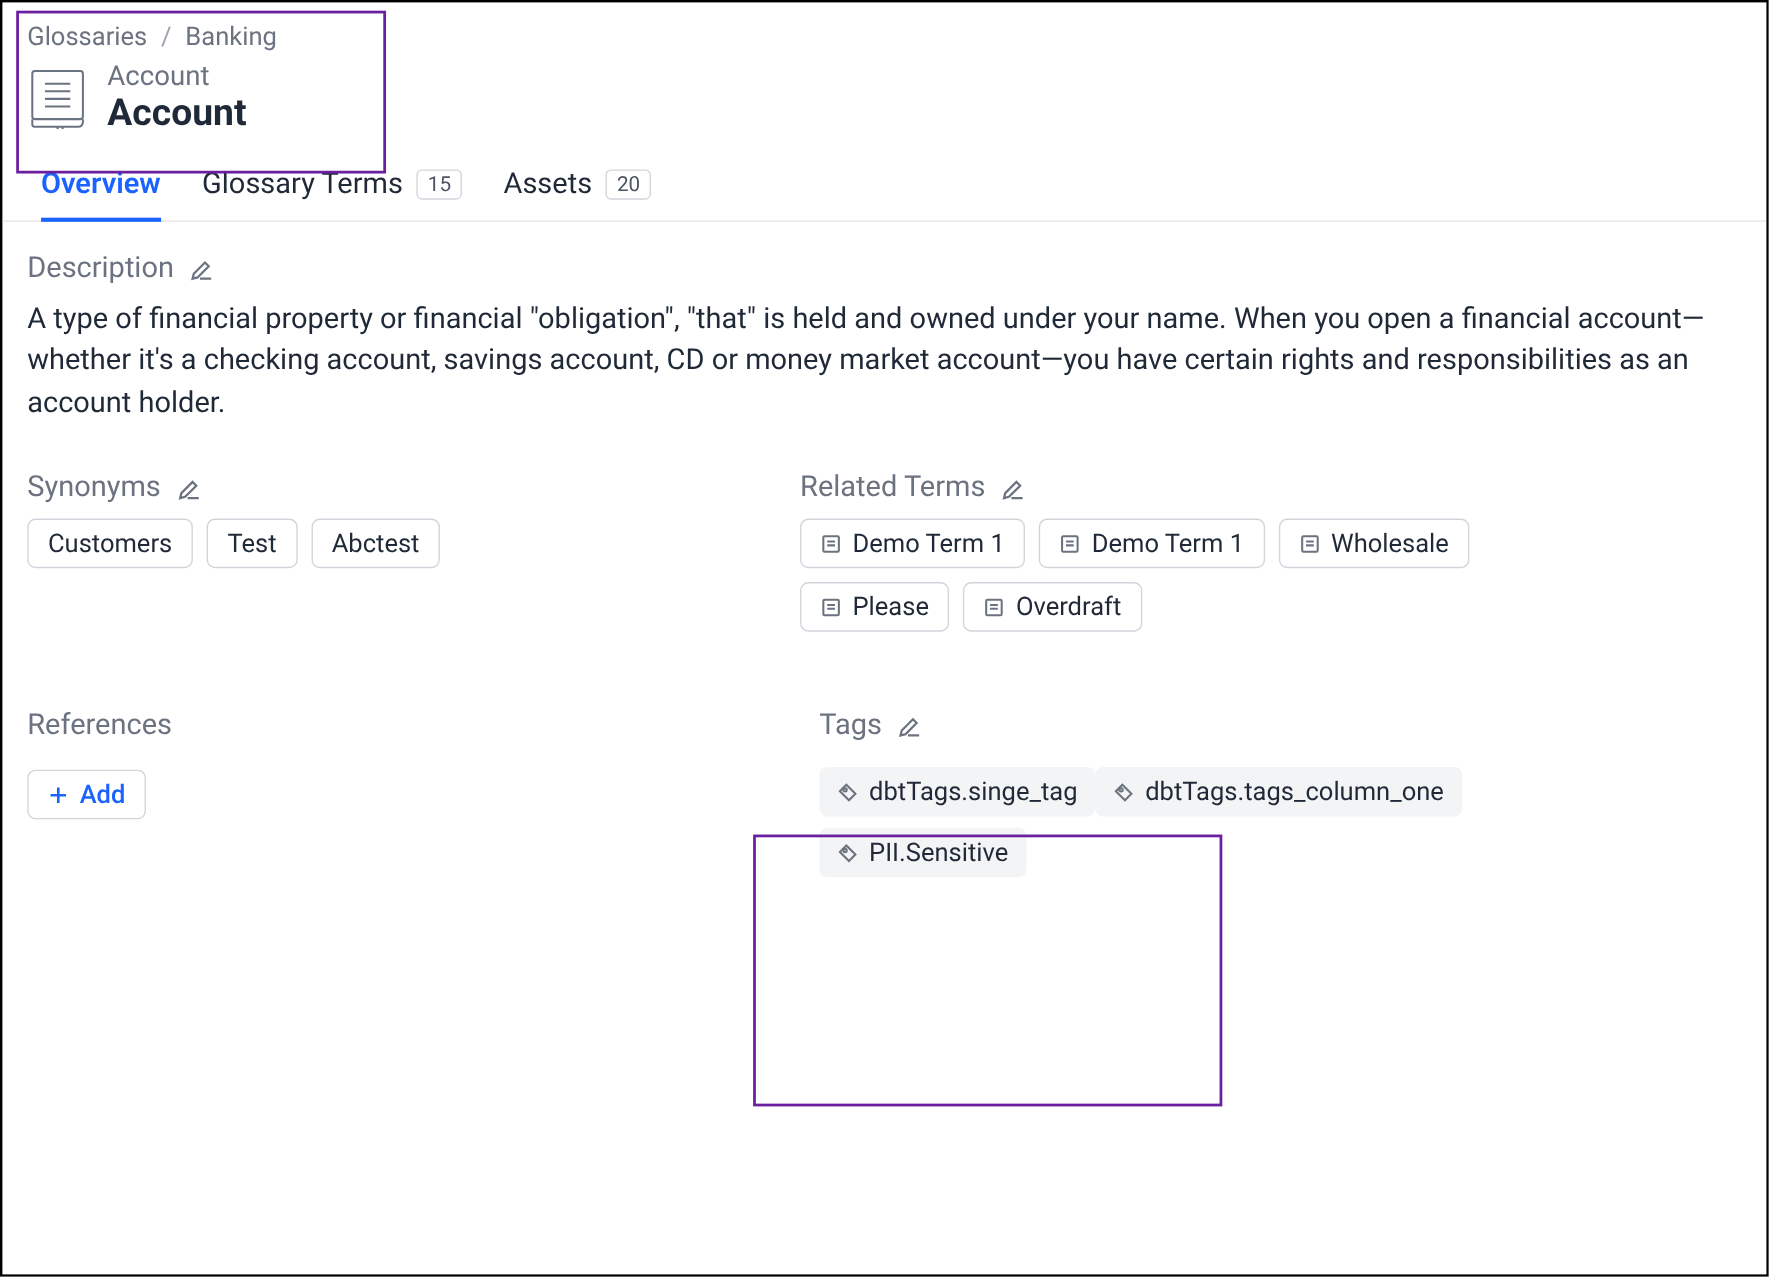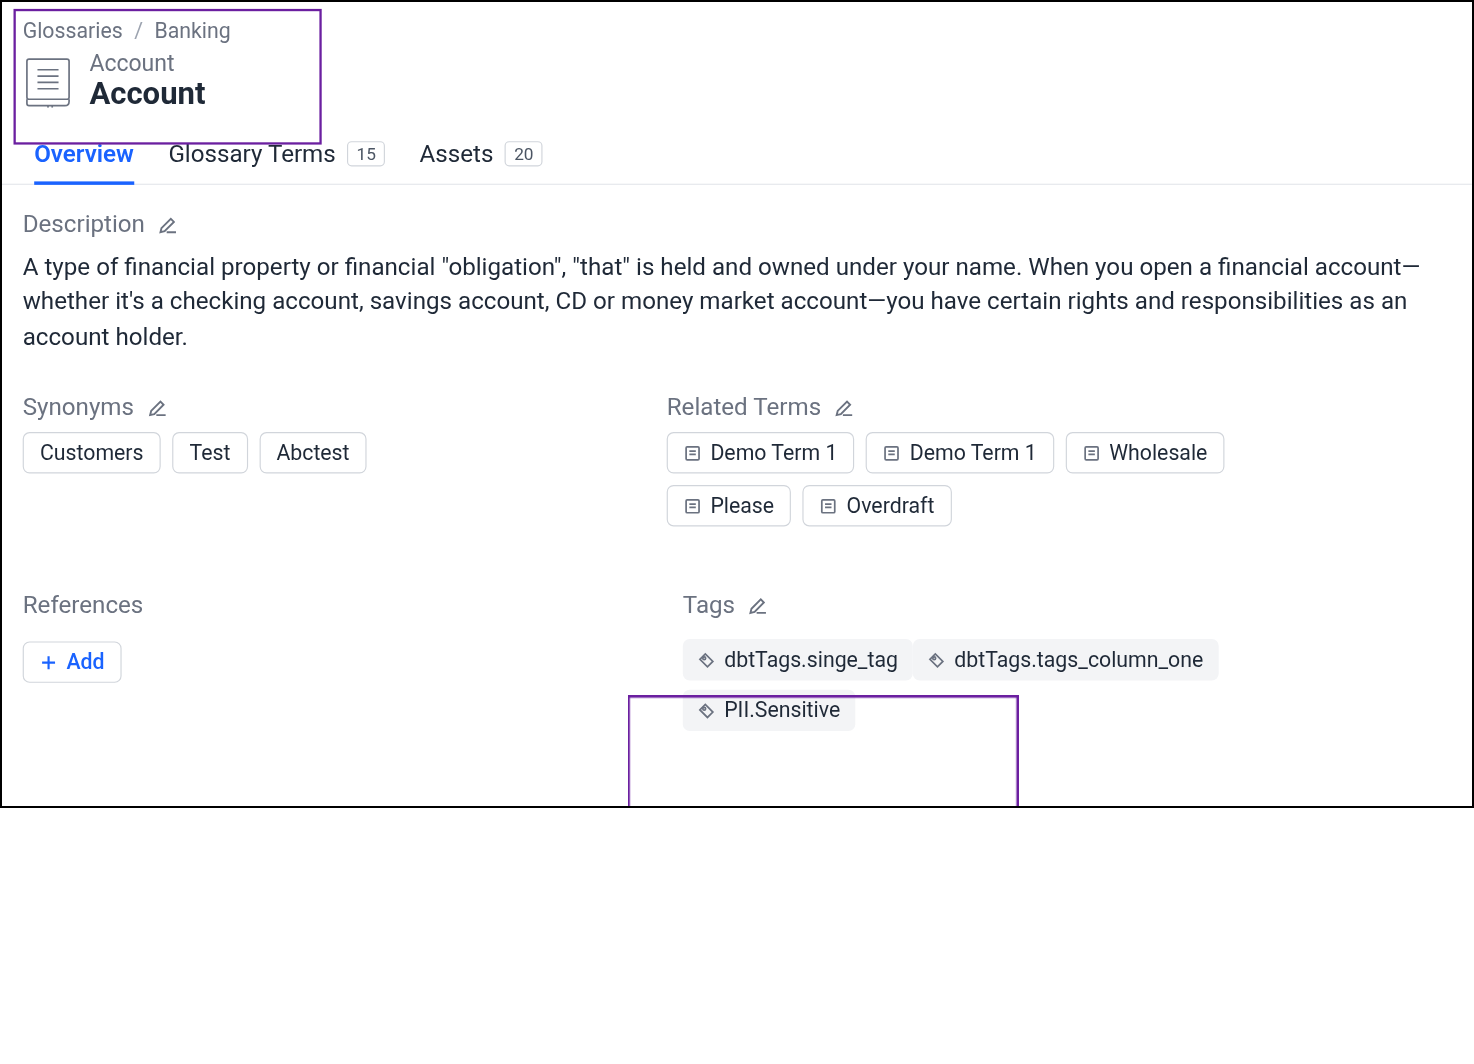--- a/index.html
+++ b/index.html
@@ -5,21 +5,21 @@
   * { box-sizing: border-box; }
   html, body {
     margin: 0;
     padding: 0;
     font-family: -apple-system, BlinkMacSystemFont, "Segoe UI", Roboto, Helvetica, Arial, sans-serif;
     background: #ffffff;
     color: #2c2c2c;
   }
   .frame {
     width: 1474px;
-    height: 808px;
+    height: 1064px;
     border: 2px solid #000;
     position: relative;
     background: #fff;
     overflow: hidden;
   }
   .frame-inner {
     transform: scale(1.15);
     transform-origin: top left;
     width: calc(100% / 1.15);
     height: calc(100% / 1.15);

